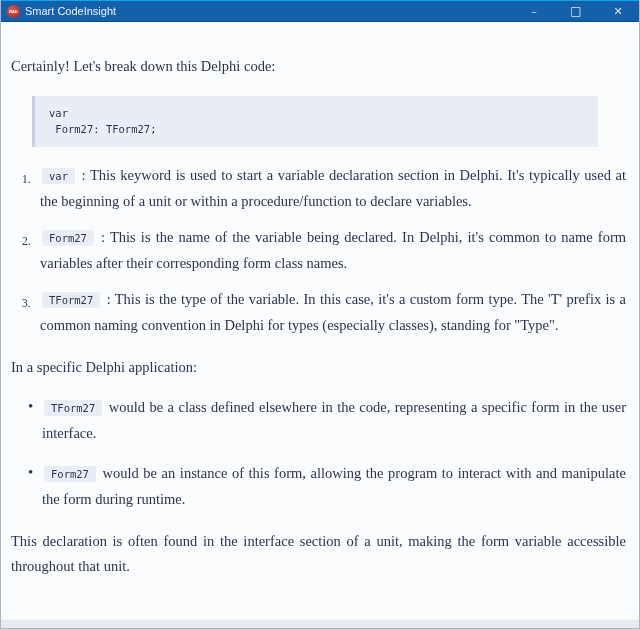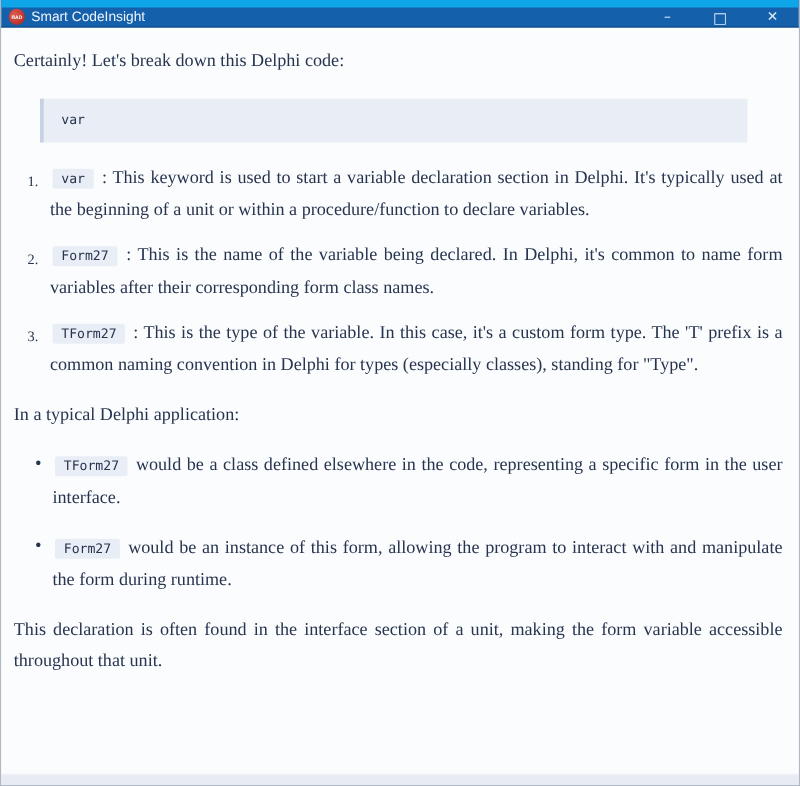--- a/index.html
+++ b/index.html
@@ -11,21 +11,21 @@
   }
   .window {
     position:relative; width:640px; height:629px;
     border:1px solid #aeb8c4; border-top:none;
     background:#fbfcfd;
   }
   
   .titlebar {
     position:absolute; top:0; left:0; right:0; height:22px;
     background:#1560ab;
-    border-top:6px solid #0ea5e9;
+    border-top:1px solid #0ea5e9;
     border-bottom:1px solid #0f4c8a;
     display:flex; align-items:center;
     color:#eef4fb;
     font-family:"Liberation Sans", sans-serif;
     font-size:11px;
   }
   .app-icon {
     width:13px; height:13px; border-radius:50%;
     background:radial-gradient(circle at 35% 35%, #e05a4e, #a91f17);
     margin:0 5px 0 6px;
@@ -44,21 +44,21 @@
   .ctrl.max { font-size:12px; }
   
   .content {
     position:absolute; top:23px; left:0; right:0; bottom:9px;
     background:#fbfcfd;
     padding:14px 13px 0 10px;
     color:#27344f;
     font-size:14.5px; line-height:25px;
     overflow:hidden;
   }
-  .para { margin:0 0 15px 0; text-align:justify; }
+  .para { margin:17px 0 15px 0; text-align:justify; }
   .para.no-just { text-align:left; }
   
   .codeblock {
     margin:17px 28px 16px 21px;
     background:#e9eef6;
     border-left:3px solid #c6d2e2;
     padding:9px 14px 10px 14px;
     font-family:"DejaVu Sans Mono", monospace;
     font-size:10.5px; line-height:16px;
     color:#27344f;
@@ -112,31 +112,31 @@
     <div class="controls">
       <span class="ctrl min">–</span>
       <span class="ctrl max">□</span>
       <span class="ctrl close">✕</span>
     </div>
   </div>
 
   <div class="content">
     <p class="para no-just">Certainly! Let's break down this Delphi code:</p>
 
-    <div class="codeblock"><div>var</div></div>
+    <div class="codeblock"><div>var</div><div> Form27: TForm27;</div></div>
 
 
     <ol class="numbered">
         <li><span class="marker">1.</span><code class="chip">var</code> : This keyword is used to start a variable declaration section in Delphi. It's typically used at the beginning of a unit or within a procedure/function to declare variables.</li>
         <li><span class="marker">2.</span><code class="chip">Form27</code> : This is the name of the variable being declared. In Delphi, it's common to name form variables after their corresponding form class names.</li>
         <li><span class="marker">3.</span><code class="chip">TForm27</code> : This is the type of the variable. In this case, it's a custom form type. The 'T' prefix is a common naming convention in Delphi for types (especially classes), standing for "Type".</li>
       </ol>
 
 
-    <p class="para no-just">In a typical Delphi application:</p>
+    <p class="para no-just">In a specific Delphi application:</p>
 
     <ul class="bullets">
         <li><span class="marker">•</span><code class="chip">TForm27</code> would be a class defined elsewhere in the code, representing a specific form in the user interface.</li>
         <li><span class="marker">•</span><code class="chip">Form27</code> would be an instance of this form, allowing the program to interact with and manipulate the form during runtime.</li>
       </ul>
 
     <p class="para">This declaration is often found in the interface section of a unit, making the form variable accessible throughout that unit.</p>
   </div>
 
   <div class="bottom-strip"></div>

